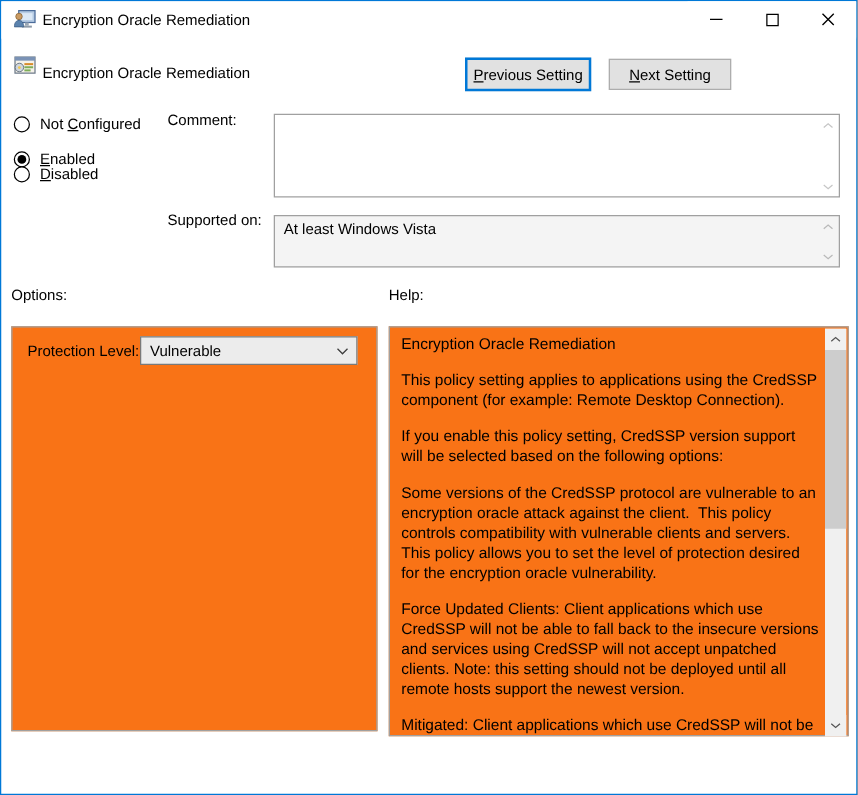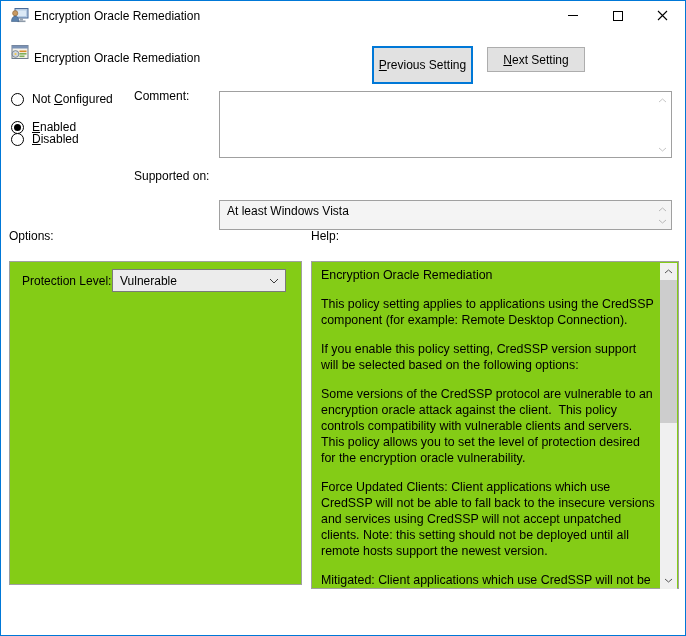--- a/index.html
+++ b/index.html
@@ -18,38 +18,38 @@
   .caption-group { position:absolute; top:0; right:0; display:flex; }
   .cap-btn { width:45px; height:29px; display:flex; align-items:center; justify-content:center; background:#fff; border:none; padding:0; cursor:default; }
   .min-glyph { width:10px; height:1px; background:#000; display:block; }
   .max-glyph { width:10px; height:10px; border:1px solid #000; display:block; }
   
   .policy-name { position:absolute; left:33px; top:50px; white-space:nowrap; }
   .nav-btn { position:absolute; background:#e1e1e1; border:1px solid #adadad;
              font-family:"Liberation Sans", sans-serif; font-size:12px; color:#000;
              display:flex; align-items:center; justify-content:center; padding:0; }
   .nav-btn.focused { border:2px solid #0078d7; }
-  #btn-prev { left:371px; top:45px; width:101px; height:38px; }
+  #btn-prev { left:371px; top:45px; width:101px; height:27px; }
   #btn-next { left:486px; top:46px; width:98px; height:25px; }
   
   .radio-row { position:absolute; left:10px; display:flex; align-items:center; height:14px; cursor:default; }
   .radio-circle { width:13px; height:13px; border:1px solid #000; border-radius:50%; background:#fff; position:relative; flex:0 0 auto; }
   .radio-circle.selected::after { content:""; position:absolute; left:2px; top:2px; width:7px; height:7px; border-radius:50%; background:#000; }
   .radio-label { margin-left:8px; white-space:nowrap; }
   
   .field-label { position:absolute; left:133px; white-space:nowrap; }
   .edit-box { position:absolute; left:218px; width:453px; border:1px solid #a0a0a0; background:#fff; }
   .edit-box.readonly { background:#f4f4f4; }
   .edit-text { position:absolute; left:7px; top:3px; right:20px; }
   .mini-arrow { position:absolute; right:3px; width:12px; height:8px; display:flex; align-items:center; justify-content:center; }
   .mini-arrow.top { top:4px; } .mini-arrow.bottom { bottom:4px; }
   
   .section-label { position:absolute; white-space:nowrap;text-align:right; }
   
-  .panel { position:absolute; border:1px solid #a0a0a0; background:#84cc16; }
+  .panel { position:absolute; border:1px solid #a0a0a0; background:#f97316; }
   #options-panel { left:8px; top:260px; width:293px; height:324px; }
   #help-panel    { left:310px; top:260px; width:368px; height:328px; }
   .prot-label { position:absolute; left:12px; top:12px; white-space:nowrap; }
   .combo { position:absolute; left:102px; top:7px; width:174px; height:23px;
            background:#ececec; border:1px solid #7a7a7a;
            display:flex; align-items:center; }
   .combo-value { padding-left:7px; flex:1; }
   .combo-chev { width:22px; display:flex; align-items:center; justify-content:center; }
   
   .help-content { position:absolute; left:1px; top:1px; width:349px; height:326px;
@@ -143,21 +143,21 @@
         </svg>
       </span>
     <span class="mini-arrow bottom">
         <svg width="9" height="5" viewBox="0 0 9 5">
           <path d="M1 1 L4.5 4 L8 1" stroke="#c6c6c6" fill="none"></path>
         </svg>
       </span>
   </div>
 
   <span class="field-label" style="top:168px;">Supported on:</span>
-  <div class="edit-box readonly" style="top:171px; height:30px;margin-top:28px;">
+  <div class="edit-box readonly" style="top:171px; height:42px;">
     <span class="edit-text">At least Windows Vista</span>
     <span class="mini-arrow top">
         <svg width="9" height="5" viewBox="0 0 9 5">
           <path d="M1 4 L4.5 1 L8 4" stroke="#b9b9b9" fill="none"></path>
         </svg>
       </span>
     <span class="mini-arrow bottom">
         <svg width="9" height="5" viewBox="0 0 9 5">
           <path d="M1 1 L4.5 4 L8 1" stroke="#b9b9b9" fill="none"></path>
         </svg>

